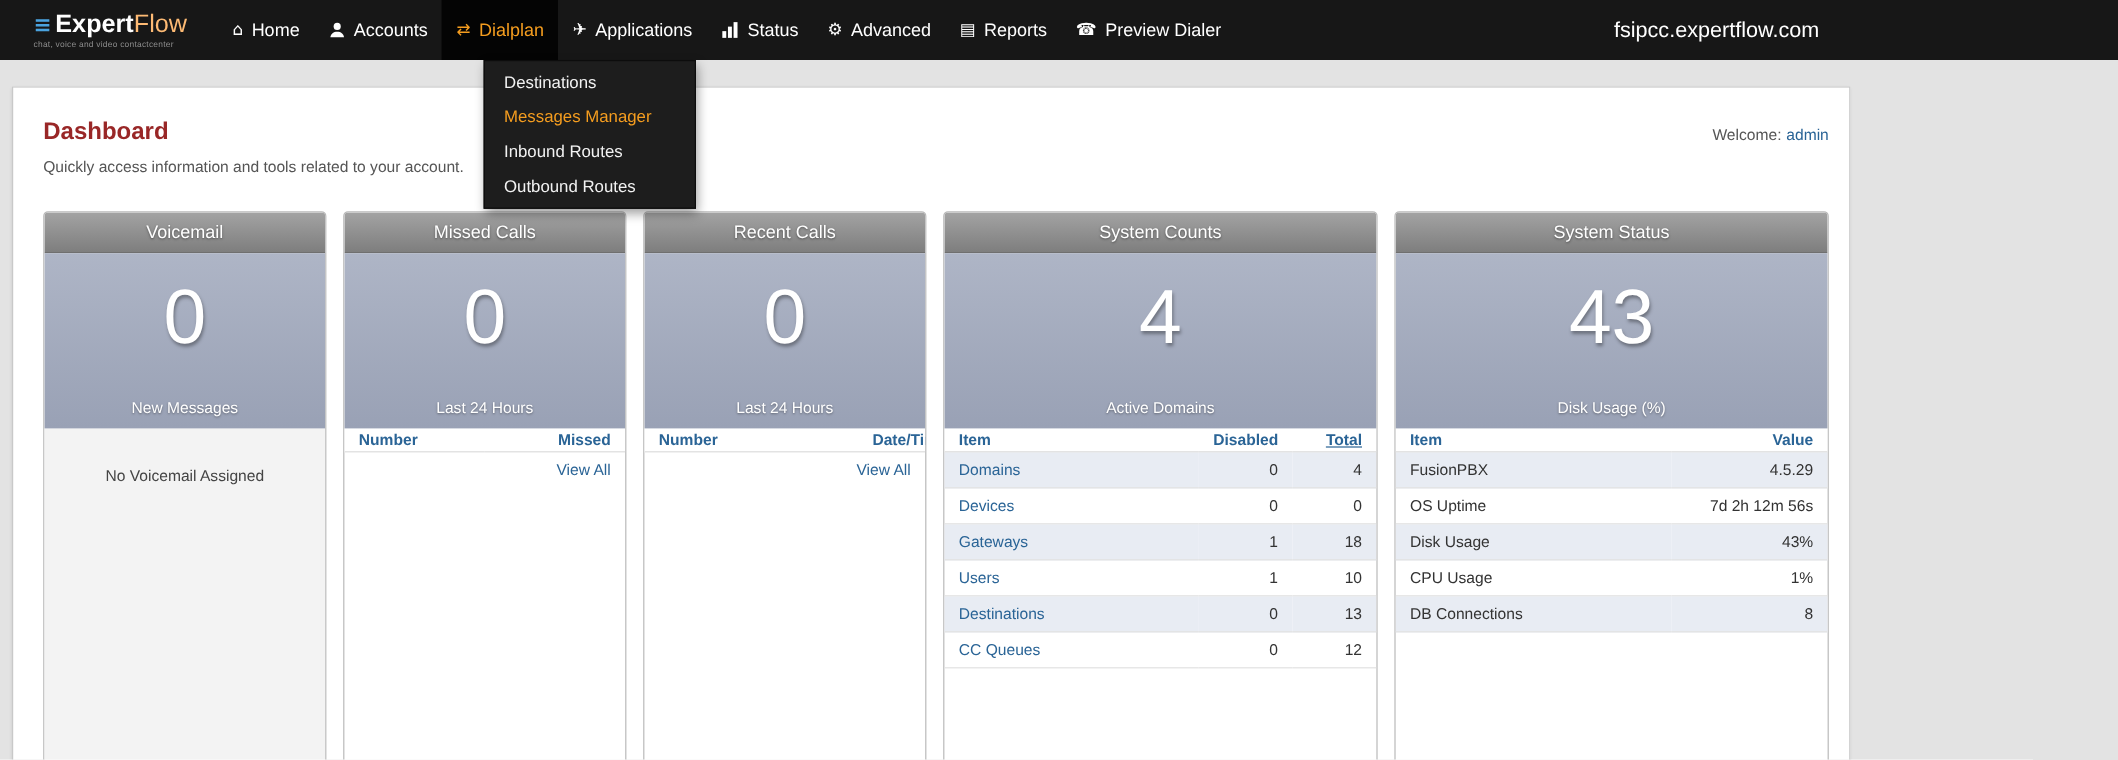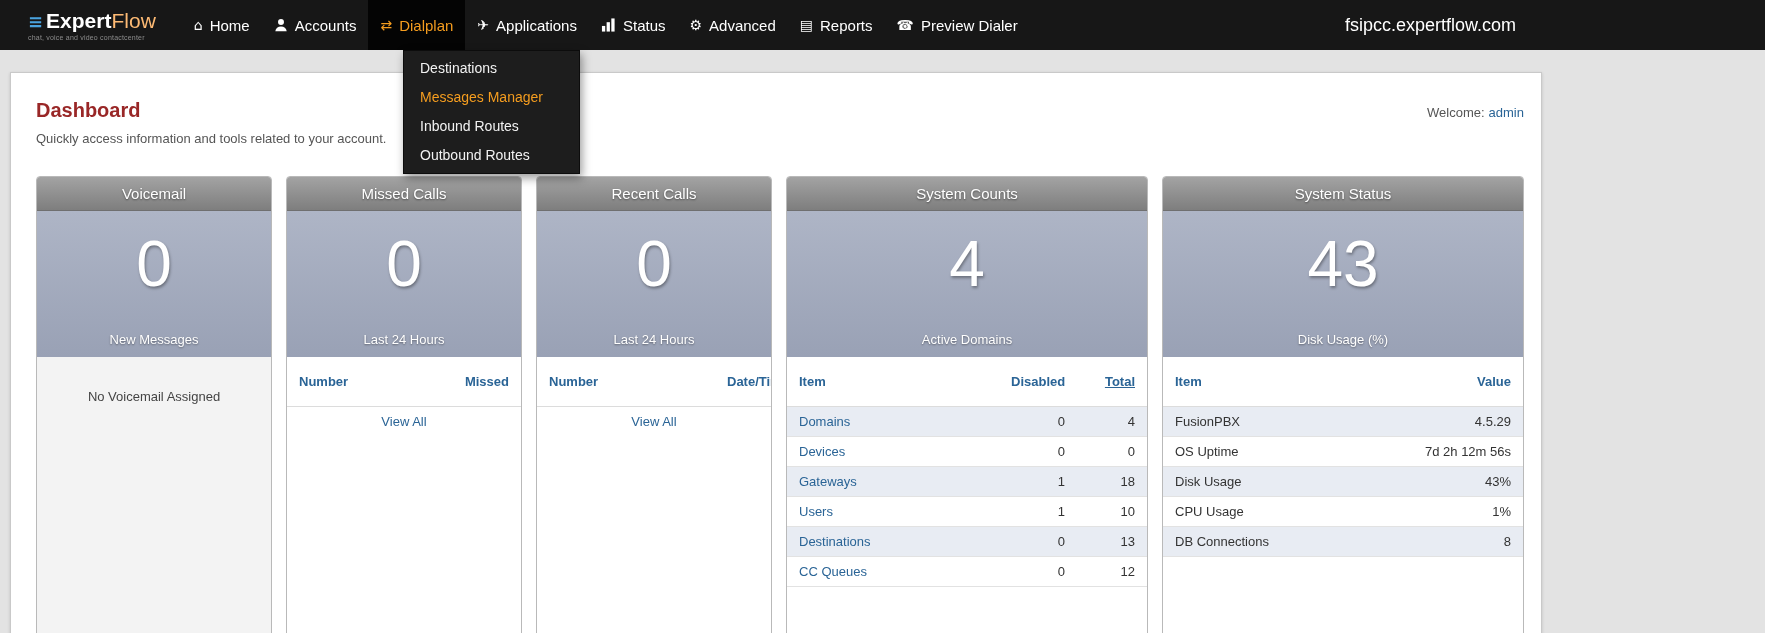--- a/index.html
+++ b/index.html
@@ -76,28 +76,28 @@
     position:relative; height:146px; text-align:center;
     background:linear-gradient(180deg,#aeb5c6,#99a1b5);
   }
   .hero-count { padding-top:12px; font-size:64px; line-height:1.3; color:#fff; text-shadow:1px 2px 3px rgba(0,0,0,.35); }
   .hero-label { position:absolute; bottom:10px; left:0; right:0; font-size:13px; color:#fff; text-shadow:0 1px 2px rgba(0,0,0,.4); }
 
   .voicemail-body { background:#f3f3f3; height:290px; text-align:center; padding-top:32px; font-size:13px; color:#444; }
 
   table.card-table { width:100%; border-collapse:collapse; font-size:13px; table-layout:fixed; }
   .card-table th {
-    padding:17px 12px; text-align:left; color:#2a6496; font-weight:bold;
+    padding:2px 12px; text-align:left; color:#2a6496; font-weight:bold;
     border-bottom:1px solid #dcdcdc; vertical-align:bottom; background:#fff;
   }
   .card-table td { padding:7px 12px; color:#333; border-bottom:1px solid #e2e2e2; }
   .card-table .r { text-align:right;margin-top:22px; }
   .striped tbody tr:nth-child(odd) { background:#e8ecf3; }
   .cell-link { color:#2a6496; cursor:pointer; text-decoration:none; }
-  .view-all-cell { text-align:center; padding:9px 12px; border-bottom:none !important; }
+  .view-all-cell { text-align:right; padding:9px 12px; border-bottom:none !important; }
   .col-narrow { width:78px; }
   .col-total  { width:70px;text-decoration:underline; }
   .col-dt     { width:56px; }
   .col-value  { width:130px; }
 </style>
 </head>
 <body>
 
 <div class="navbar">
   <div class="brand">

